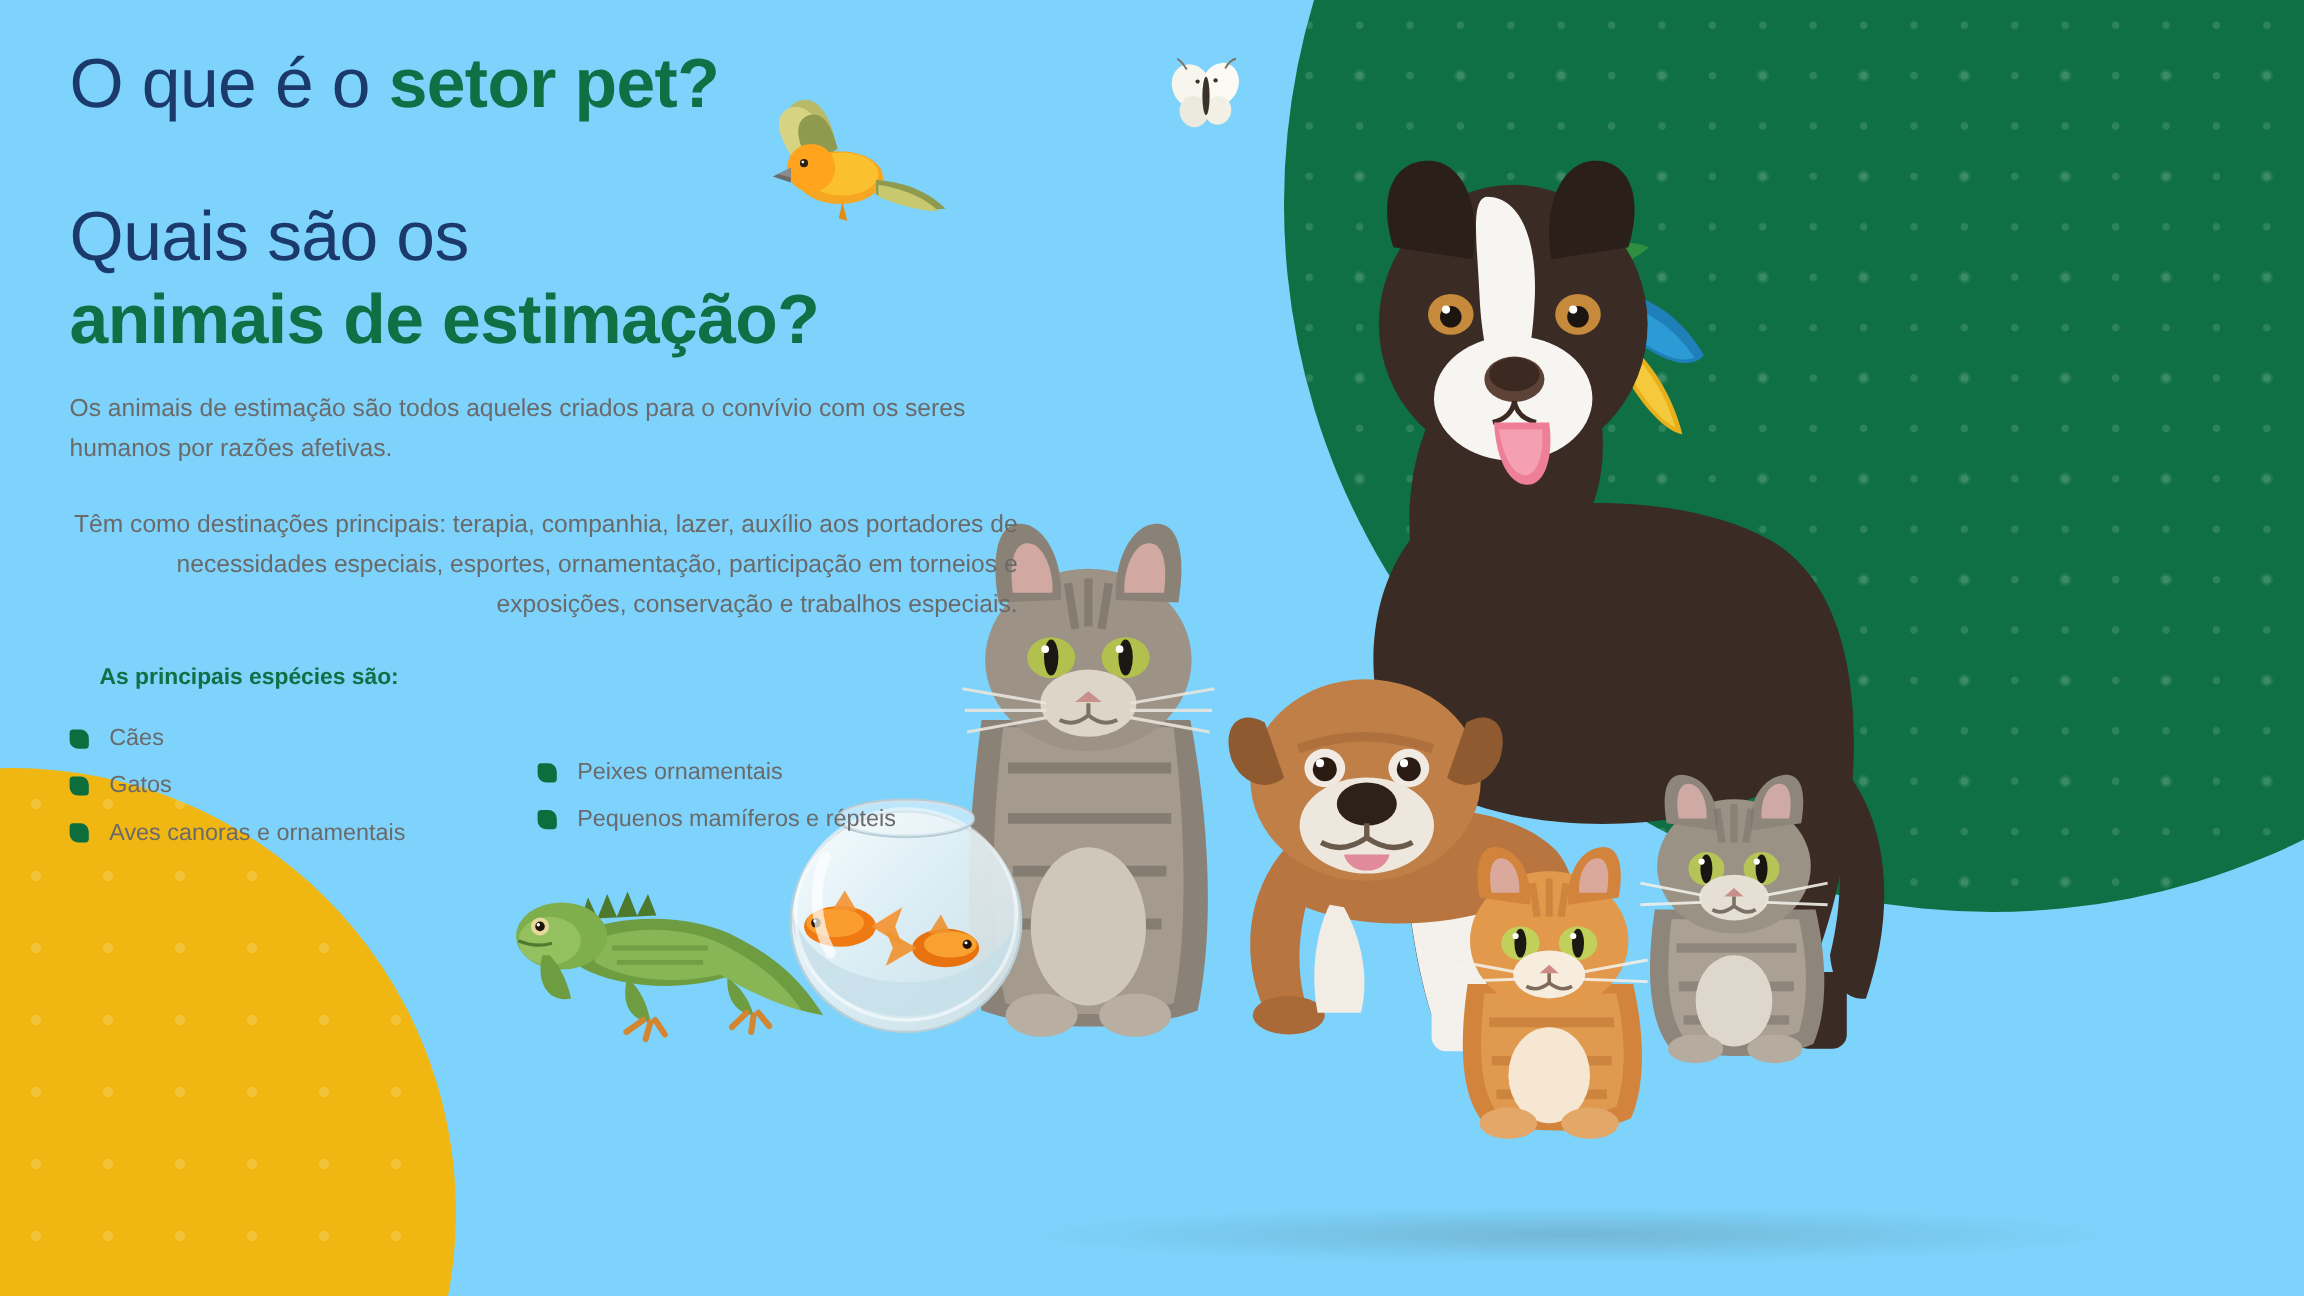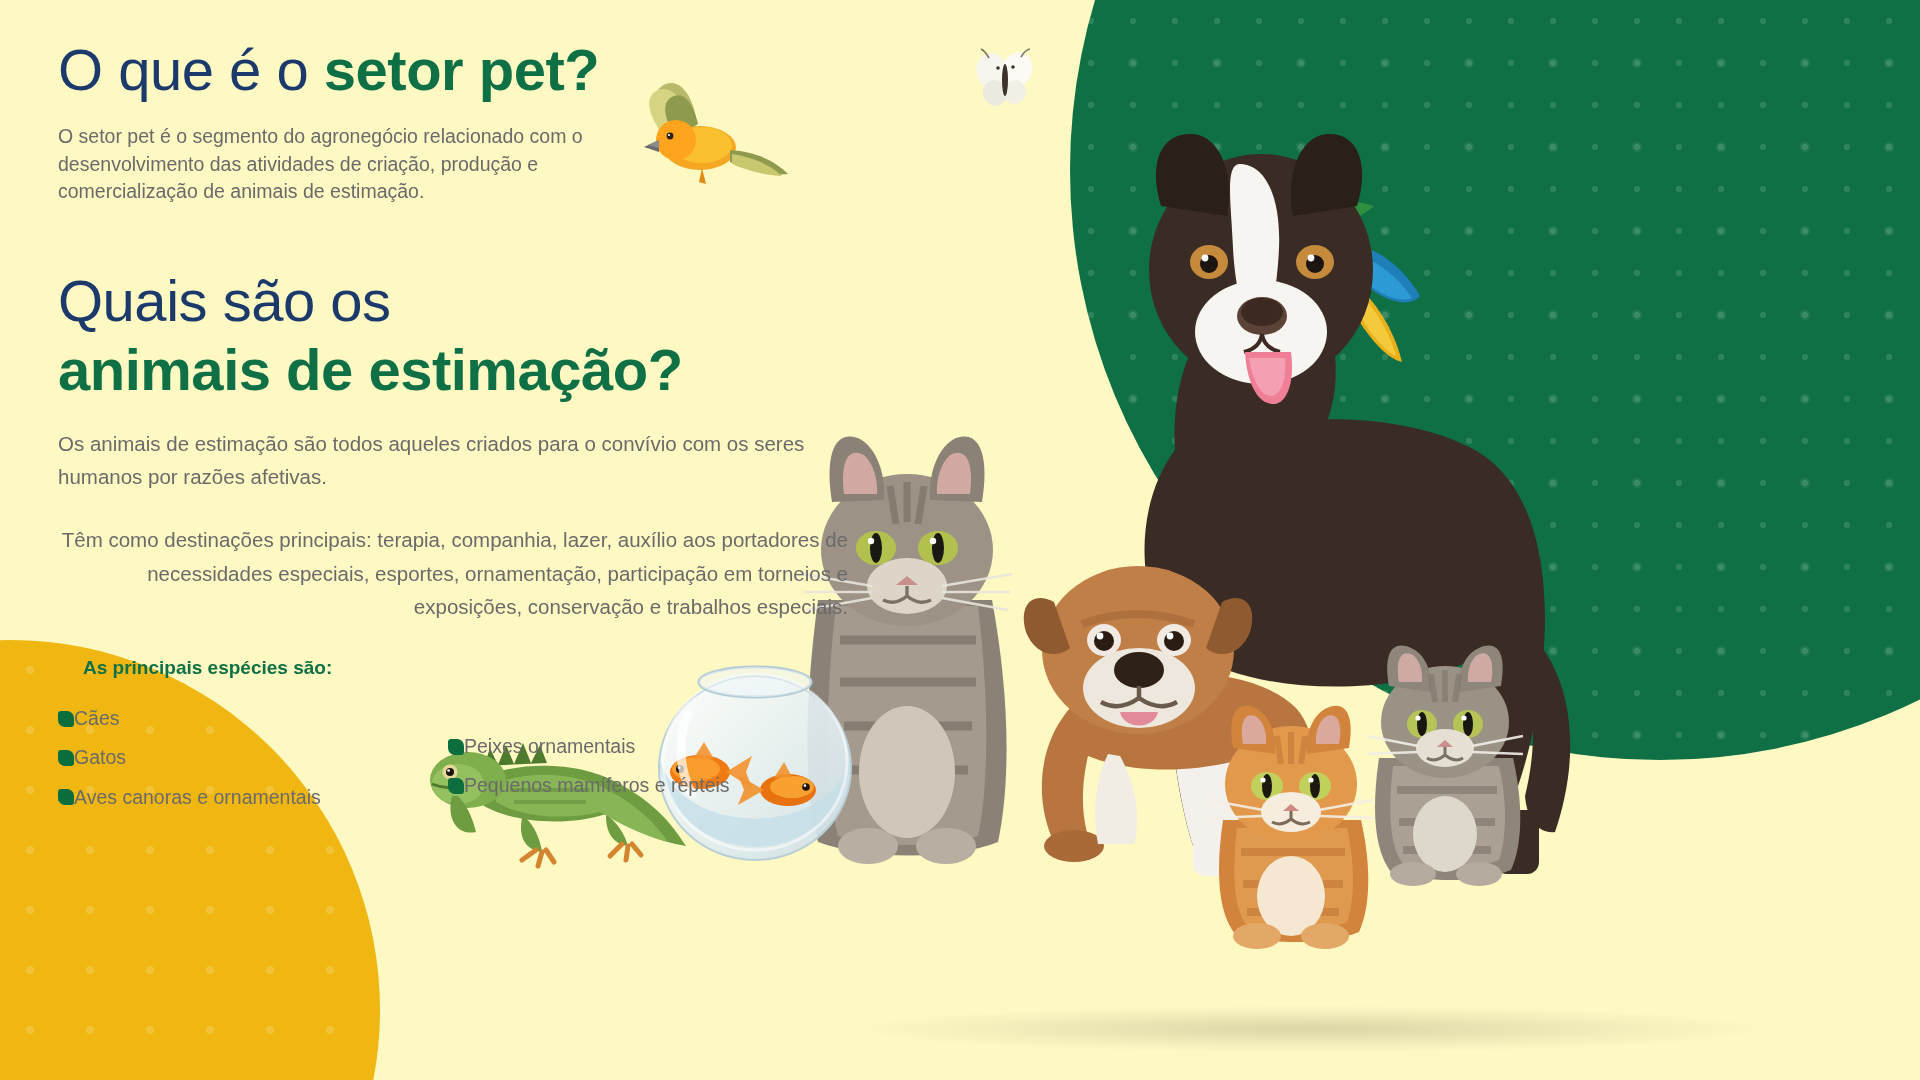--- a/index.html
+++ b/index.html
@@ -3,21 +3,21 @@
 <meta charset="utf-8">
 <title>O que é o setor pet?</title>
 <style>
   * { margin:0; padding:0; box-sizing:border-box; }
   html, body { width:1920px; height:1080px; overflow:hidden; }
   body {
     font-family:"Liberation Sans", sans-serif;
     background:#ffffff;
     position:relative;
   }
-  .slide { position:absolute; inset:0; width:1920px; height:1080px; background:#fef9c3; overflow:hidden; }
+  .slide { position:absolute; inset:0; width:1920px; height:1080px; background:#7dd3fc; overflow:hidden; }
 
   
   .corner-green {
     position:absolute; top:-420px; right:-330px;
     width:1180px; height:1180px; border-radius:50%;
     background:#0E7044;
     overflow:hidden;
   }
   .corner-green .dots {
     position:absolute; inset:0;
@@ -70,21 +70,21 @@
   h3.species-head {
     margin-top:34px; font-size:19px; font-weight:700; color:#0E7044;margin-left:25px;
   }
 
   
   .bullets { margin-top:28px; position:relative; width:820px; }
   .bullet-col { position:absolute; top:0; }
   .bullet-col.left  { left:0; }
   .bullet-col.right { left:390px;margin-top:28px; }
   .bullet {
-    display:flex; align-items:center; gap:0; margin-bottom:16px;
+    display:flex; align-items:center; gap:17px; margin-bottom:16px;
   }
   .bullet .marker {
     width:16px; height:16px; flex:0 0 16px;
     background:#0B6E3C;
     border-radius:3px 7px 3px 7px;
   }
   .bullet .label { font-size:19.5px; color:#6a6a6a; line-height:1.2; white-space:nowrap; }
 
   
   .photos { position:absolute; right:0; top:0; width:1180px; height:1080px; z-index:4; pointer-events:none; }
@@ -388,21 +388,20 @@
       </g>
     </svg>
 
     <div class="shadow-floor"></div>
   </div>
 
   <div class="content">
 
     <h1 class="title-1"><span>O que é o </span><span class="accent">setor pet?</span></h1>
 
-    <p class="lead">O setor pet é o segmento do agronegócio relacionado com o desenvolvimento das atividades de criação, produção e comercialização de animais de estimação.</p>
 
     <h2 class="title-2">
       <span>Quais são os</span>
       <span class="line2">animais de estimação?</span>
     </h2>
 
     <p class="body first">Os animais de estimação são todos aqueles criados para o convívio com os seres humanos por razões afetivas.</p>
     <p class="body second">Têm como destinações principais: terapia, companhia, lazer, auxílio aos portadores de necessidades especiais, esportes, ornamentação, participação em torneios e exposições, conservação e trabalhos especiais.</p>
 
     <h3 class="species-head">As principais espécies são:</h3>

